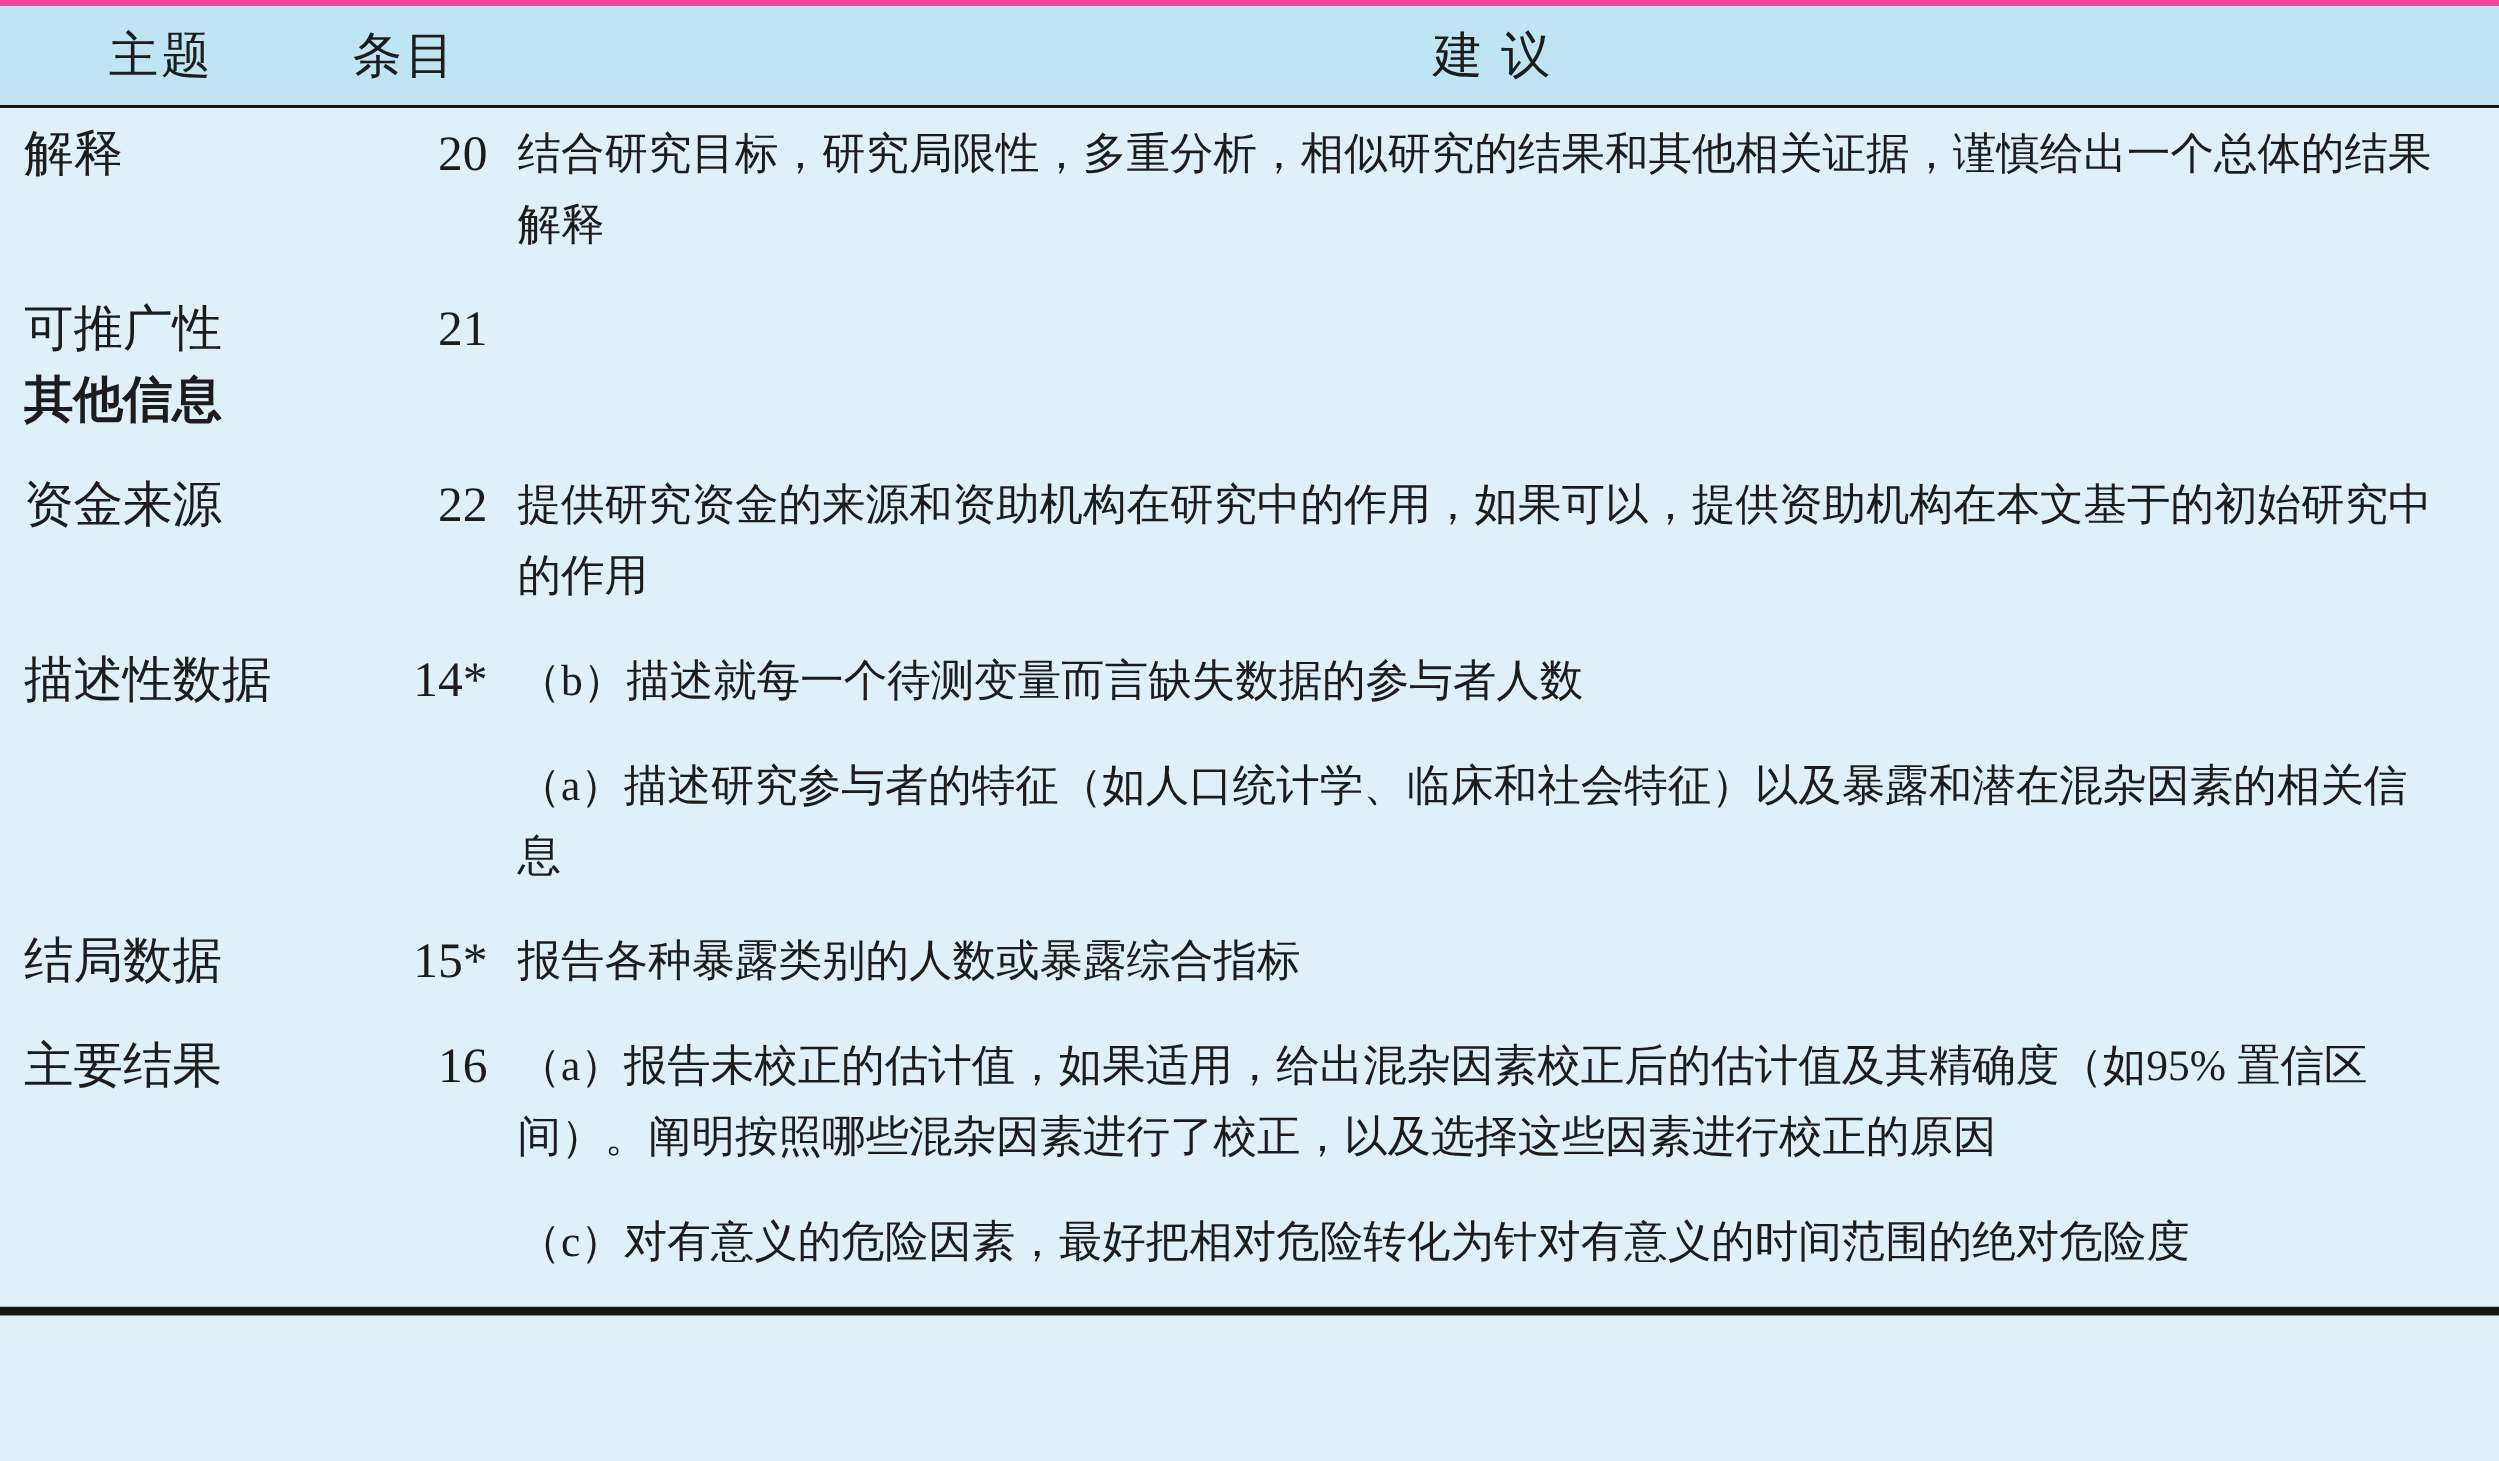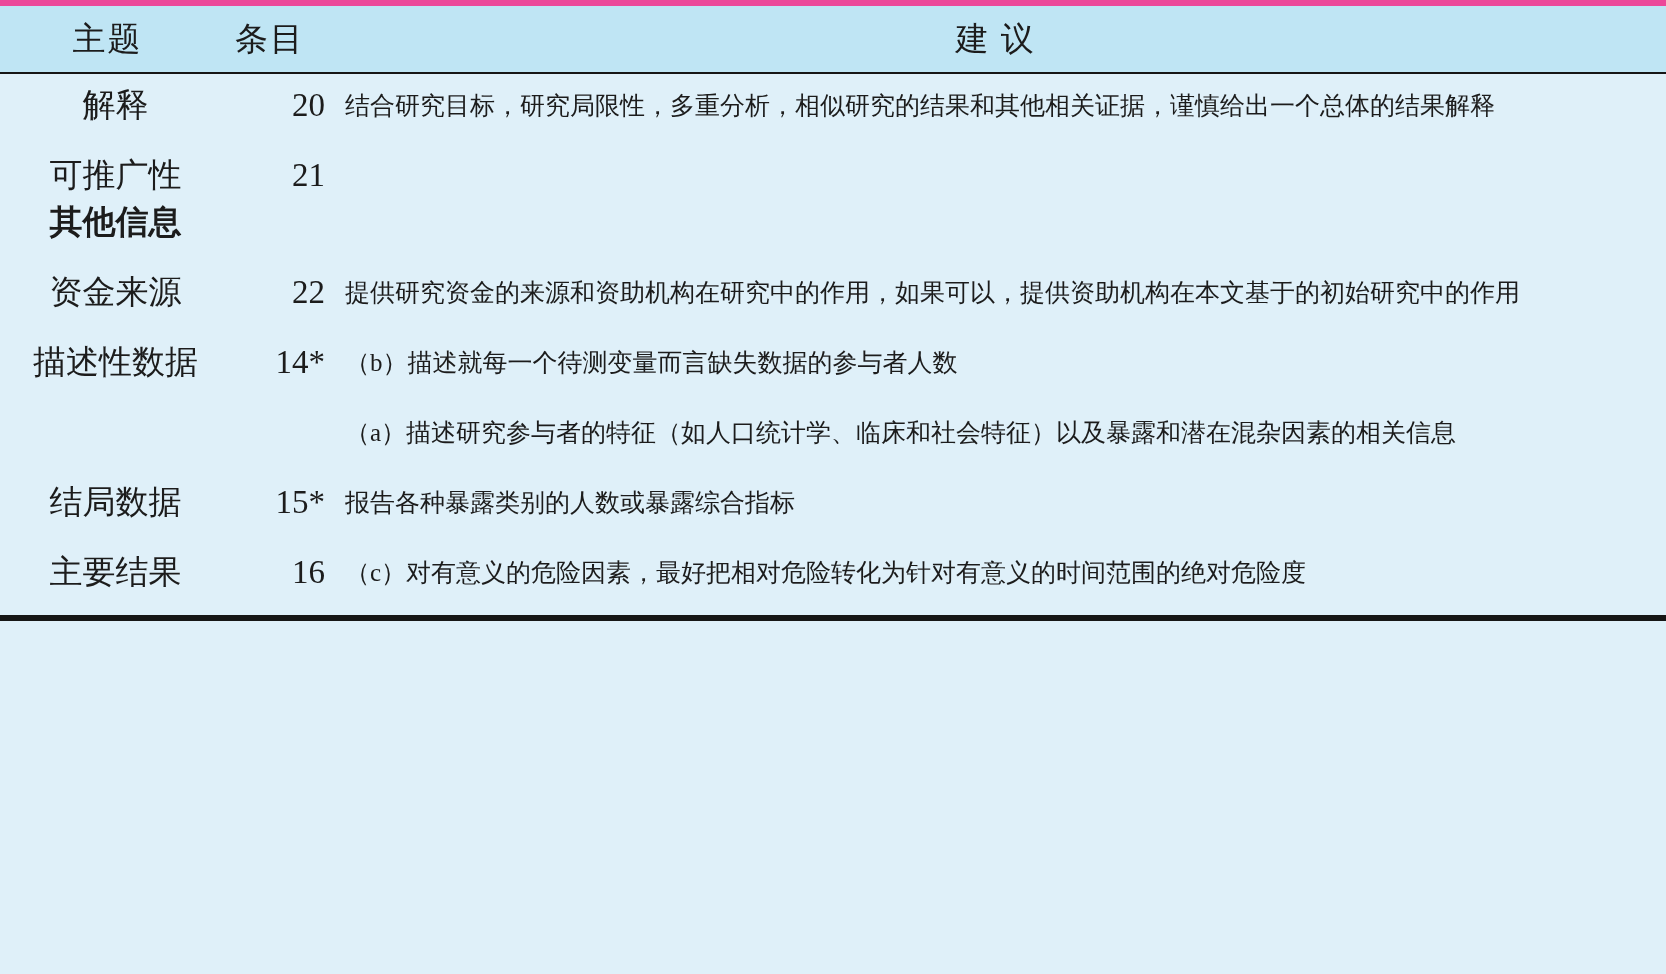--- a/index.html
+++ b/index.html
@@ -7,21 +7,21 @@
     width:1666px;
     min-height:974px;
     box-sizing:border-box;
     font-family:"Liberation Serif","DejaVu Serif",serif;
     color:#1c1c1c;
     background:#dff0f9;
   }
   .table{
     width:1666px;
     box-sizing:border-box;
-    border-top:6px solid #ec4899;
+    border-top:4px solid #ec4899;
     border-bottom:6px solid #161616;
   }
   .thead{
     background:#bfe5f4;
     border-bottom:2px solid #161616;
     display:grid;
     grid-template-columns:215px 110px 1fr;
     align-items:center;
     height:66px;
     font-size:33px;
@@ -32,32 +32,31 @@
     padding:8px 0 6px 0;
   }
   .row{
     display:grid;
     grid-template-columns:215px 110px 1fr;
   }
   .cell-topic{
     padding-left:16px;
     font-size:33px;
     line-height:47px;
-    text-align:center;
   }
   .cell-topic.bold{ font-weight:bold; }
   .cell-item{
     text-align:right;
     font-size:33px;
     line-height:47px;
   }
   .cell-rec{
     padding-left:20px;
     padding-right:36px;
-    font-size:25px;
+    font-size:29px;
     line-height:47px;
   }
   .para{ margin:0; padding-bottom:23px; }
   .row:last-child .para:last-child{ padding-bottom:10px; }
   .bottom-strip{ height:3px; background:#dff0f9; }
 </style>
 </head>
 <body>
 
 <div class="page">
@@ -111,19 +110,20 @@
     <div class="cell-item">15*</div>
     <div class="cell-rec">
             <p class="para">报告各种暴露类别的人数或暴露综合指标</p>
           </div>
   </div>
 
   <div class="row">
     <div class="cell-topic">主要结果</div>
     <div class="cell-item">16</div>
     <div class="cell-rec">
+            <p class="para">（a）报告未校正的估计值，如果适用，给出混杂因素校正后的估计值及其精确度（如95% 置信区间）。阐明按照哪些混杂因素进行了校正，以及选择这些因素进行校正的原因</p>
             <p class="para">（c）对有意义的危险因素，最好把相对危险转化为针对有意义的时间范围的绝对危险度</p>
           </div>
   </div>
 </div>
     <div class="bottom-strip"></div>
   </div>
 </div>
 
 </body></html>

